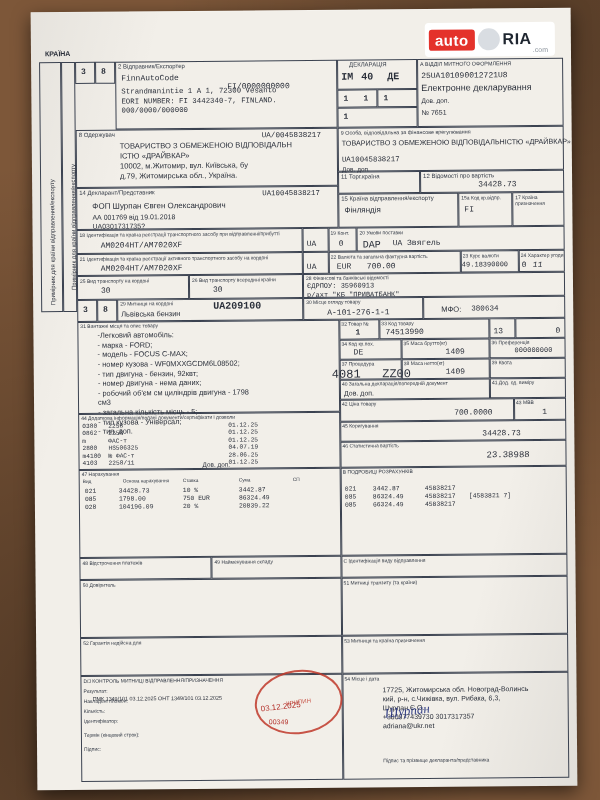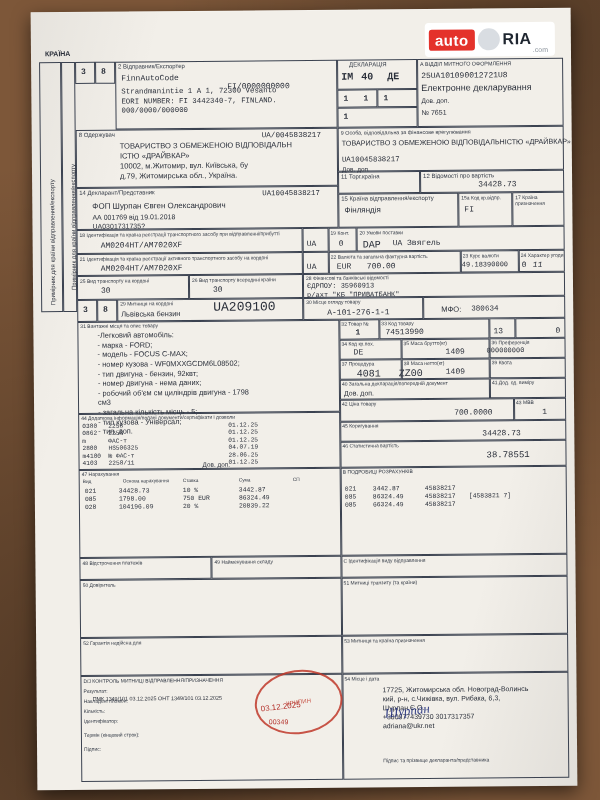--- a/index.html
+++ b/index.html
@@ -218,21 +218,21 @@
     <div class="tb mono" style="left:266px;top:264px;font-size:7px;">ЄДРПОУ: 35960913
 р/ахт "КБ "ПРИВАТБАНК"</div>
 
     <div class="bx" style="left:36px;top:280px;width:20px;height:22px;"></div>
     <div class="cellnum" style="left:42px;top:285px;">3</div>
     <div class="bx" style="left:56px;top:280px;width:20px;height:22px;"></div>
     <div class="cellnum" style="left:62px;top:285px;">8</div>
 
     <div class="bx" style="left:76px;top:280px;width:186px;height:22px;"></div>
     <div class="hdr" style="left:79px;top:281px;font-size:5px;">29 Митниця на кордоні</div>
-    <div class="tb mono" style="left:172px;top:281px;font-size:13px;">UA209100</div>
+    <div class="tb mono" style="left:172px;top:281px;font-size:10px;font-weight:bold;">UA209100</div>
     <div class="tb" style="left:80px;top:290px;font-size:7.4px;">Львівська бензин</div>
 
     <div class="bx" style="left:262px;top:280px;width:120px;height:22px;"></div>
     <div class="hdr" style="left:265px;top:281px;font-size:5px;">30 Місце огляду товару</div>
     <div class="tb mono" style="left:286px;top:290px;font-size:8px;">A-101-276-1-1</div>
 
     <div class="bx" style="left:382px;top:280px;width:142px;height:22px;"></div>
     <div class="tb" style="left:400px;top:288px;font-size:7.6px;">МФО:</div>
     <div class="tb mono" style="left:430px;top:288px;font-size:7.6px;">380634</div>
 
@@ -262,25 +262,25 @@
     <div class="tb mono" style="left:514px;top:310px;font-size:8px;">0</div>
 
     <div class="bx" style="left:298px;top:322px;width:62px;height:20px;"></div>
     <div class="hdr" style="left:300px;top:323px;font-size:5px;">34 Код кр.пох.</div>
     <div class="tb mono" style="left:312px;top:330px;font-size:8px;">DE</div>
     <div class="bx" style="left:360px;top:322px;width:88px;height:20px;"></div>
     <div class="hdr" style="left:362px;top:323px;font-size:5px;">35 Маса брутто(кг)</div>
     <div class="tb mono" style="left:404px;top:330px;font-size:8px;">1409</div>
     <div class="bx" style="left:448px;top:322px;width:76px;height:20px;"></div>
     <div class="hdr" style="left:450px;top:323px;font-size:5px;">36 Преференція</div>
-    <div class="tb mono" style="left:436px;top:330px;font-size:7px;padding-left:9px;">000000000</div>
+    <div class="tb mono" style="left:464px;top:330px;font-size:7px;padding-left:9px;">000000000</div>
 
     <div class="bx" style="left:298px;top:342px;width:62px;height:20px;"></div>
     <div class="hdr" style="left:300px;top:343px;font-size:5px;">37 Процедура</div>
-    <div class="tb mono" style="left:315px;top:350px;font-size:10px;">4081   ZZ00</div>
+    <div class="tb mono" style="left:290px;top:350px;font-size:12px;">4081   ZZ00</div>
     <div class="bx" style="left:360px;top:342px;width:88px;height:20px;"></div>
     <div class="hdr" style="left:362px;top:343px;font-size:5px;">38 Маса нетто(кг)</div>
     <div class="tb mono" style="left:404px;top:350px;font-size:8px;">1409</div>
     <div class="bx" style="left:448px;top:342px;width:76px;height:20px;"></div>
     <div class="hdr" style="left:450px;top:343px;font-size:5px;">39 Квота</div>
 
     <div class="bx" style="left:298px;top:362px;width:150px;height:20px;"></div>
     <div class="hdr" style="left:300px;top:363px;font-size:5px;">40 Загальна декларація/попередній документ</div>
     <div class="tb" style="left:302px;top:371px;font-size:7px;">Дов. доп.</div>
     <div class="bx" style="left:448px;top:362px;width:76px;height:20px;"></div>
@@ -315,21 +315,21 @@
         <div class="tb mono" style="left:66px;top:440px;font-size:6.2px;">2258/11</div>
         <div class="tb mono" style="left:186px;top:440px;font-size:6.2px;">01.12.25</div>
       </div>
     <div class="t" style="left:160px;top:442px;font-size:6.4px;">Дов. доп.</div>
 
     <div class="bx" style="left:298px;top:404px;width:226px;height:20px;"></div>
     <div class="hdr" style="left:300px;top:405px;font-size:5px;">45 Коригування</div>
     <div class="tb mono" style="left:440px;top:412px;font-size:8px;">34428.73</div>
     <div class="bx" style="left:298px;top:424px;width:226px;height:26px;"></div>
     <div class="hdr" style="left:300px;top:425px;font-size:5px;">46 Статистична вартість</div>
-    <div class="tb mono" style="left:444px;top:434px;font-size:9px;">38.78551</div>
+    <div class="tb mono" style="left:444px;top:434px;font-size:9px;">23.38988</div>
 
     <div class="bx" style="left:36px;top:450px;width:262px;height:88px;"></div>
     <div class="hdr" style="left:39px;top:451px;font-size:5px;">47 Нарахування</div>
     <div id="box47head">
         <div class="hdr" style="left:40px;top:459px;font-size:4.8px;">Вид</div>
         <div class="hdr" style="left:80px;top:459px;font-size:4.8px;">Основа нарахування</div>
         <div class="hdr" style="left:140px;top:459px;font-size:4.8px;">Ставка</div>
         <div class="hdr" style="left:196px;top:459px;font-size:4.8px;">Сума</div>
         <div class="hdr" style="left:250px;top:459px;font-size:4.8px;">СП</div>
       </div>

